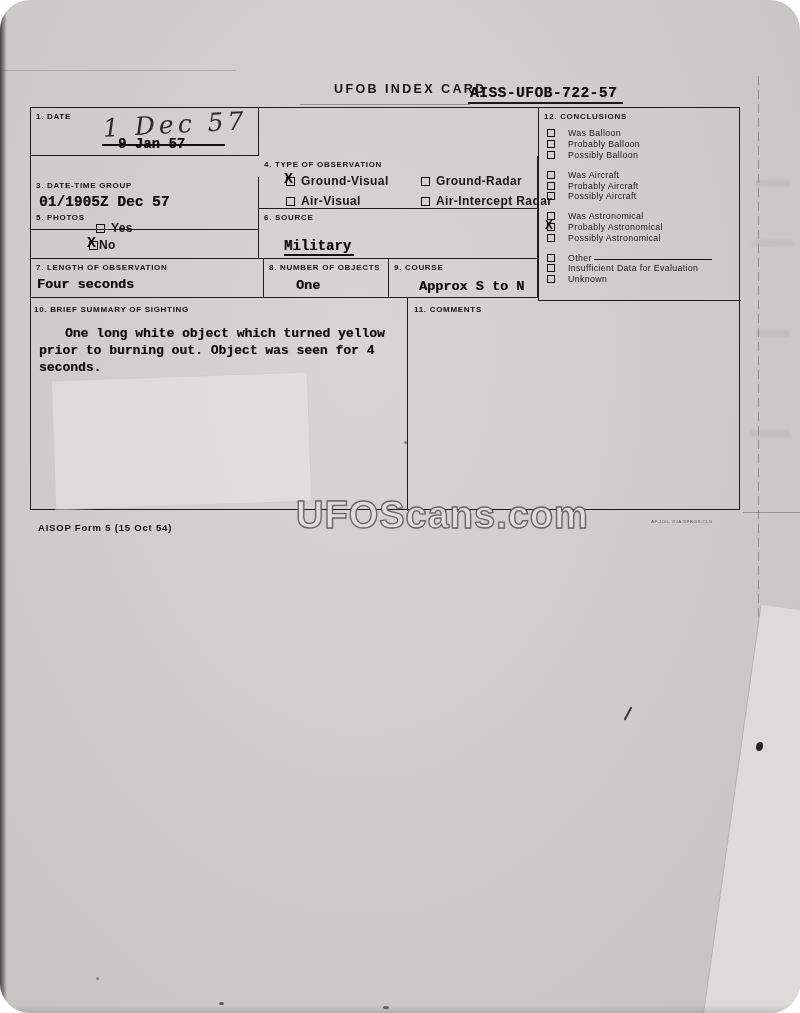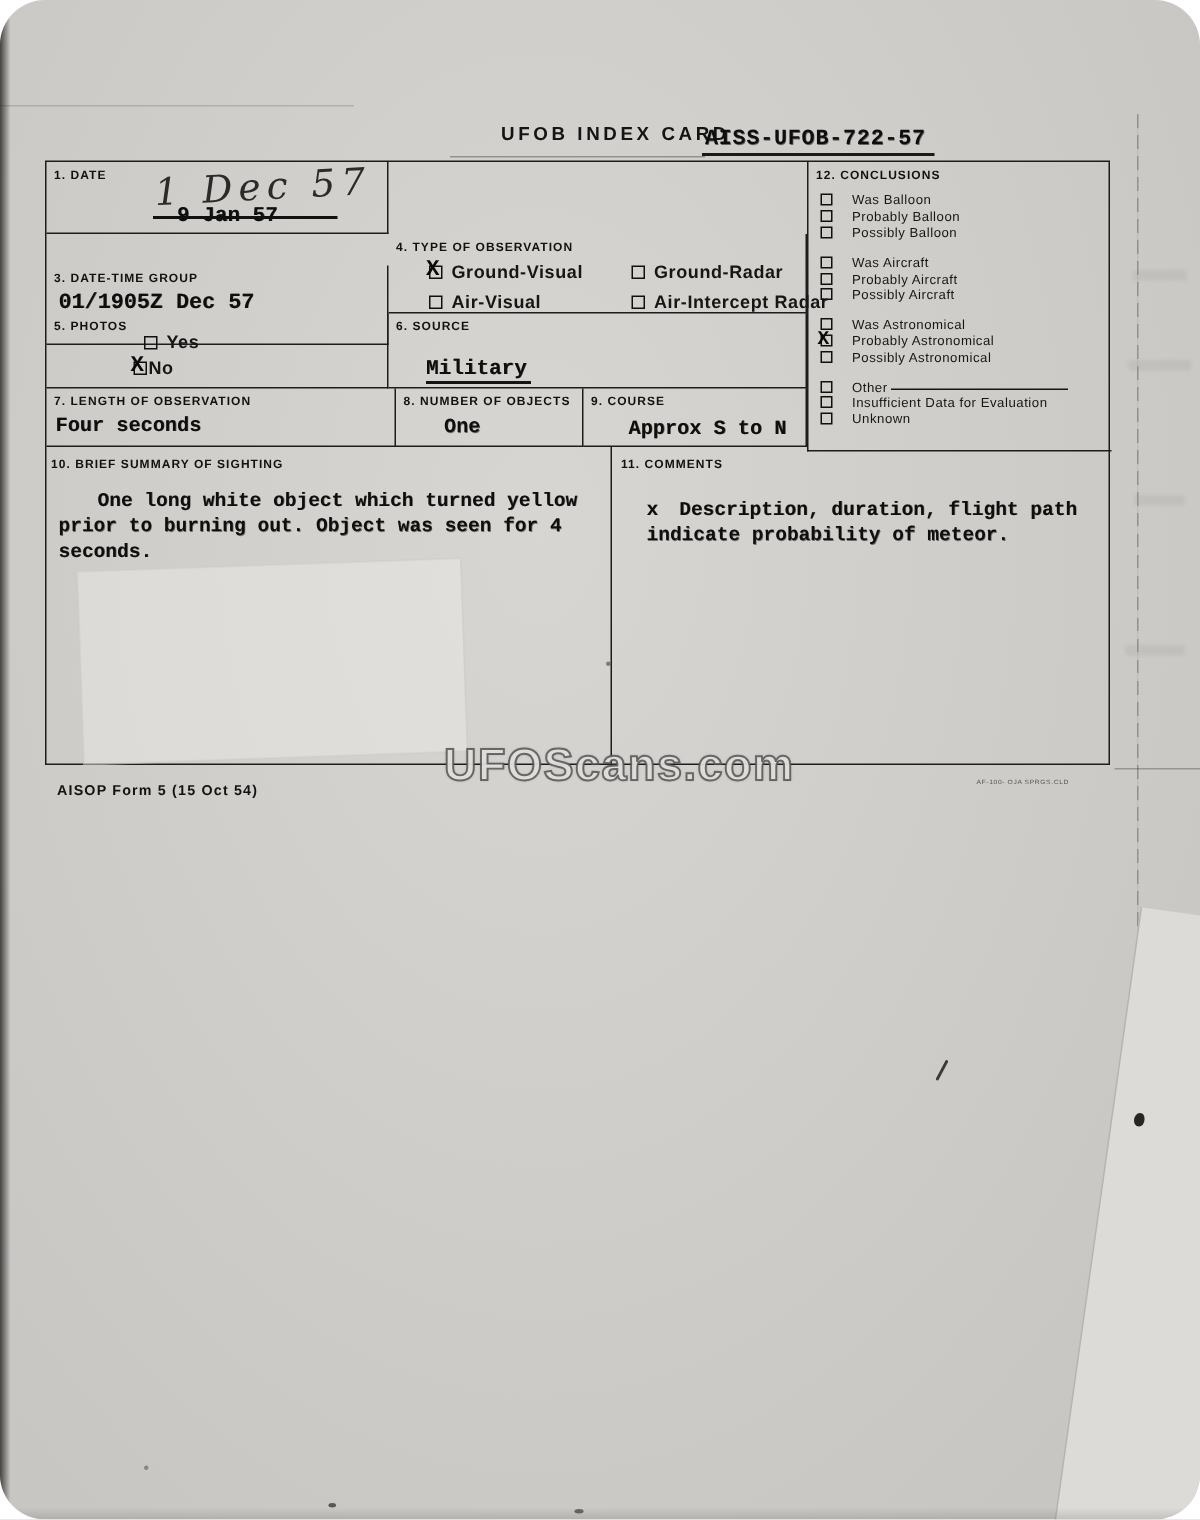--- a/index.html
+++ b/index.html
@@ -68,21 +68,21 @@
 
   
   .light-patch{position:absolute;left:22px;top:78px;width:255px;height:128px;background:rgba(236,234,230,0.5);
     border:1px solid rgba(120,118,114,0.15);transform:rotate(-2deg);filter:blur(0.4px);}
 
   
   .form-id{position:absolute;left:38px;top:522px;font-size:9.5px;font-weight:bold;letter-spacing:0.8px;color:#121212;}
   .imprint{position:absolute;left:651px;top:519px;font-size:4.5px;letter-spacing:0.4px;color:#555;transform:scaleY(0.9);}
 
   
-  .watermark{position:absolute;left:296px;top:494px;font-size:30px;font-weight:bold;letter-spacing:1px;
+  .watermark{position:absolute;left:296px;top:494px;font-size:38px;font-weight:bold;letter-spacing:1px;
     color:rgba(229,227,223,0.92);-webkit-text-stroke:1.3px rgba(85,85,85,0.85);
     text-shadow:0 0 2px rgba(60,60,60,0.4);z-index:5;white-space:nowrap;}
 </style>
 </head>
 <body>
 
 <div class="paper">
 
   <div class="edge-strip"></div>
   <div class="hairline-top"></div>
@@ -217,23 +217,20 @@
     </div>
 
     <div class="cell br" style="left:0;top:190px;width:377px;height:213px;">
       <div class="flabel" style="left:3px;top:7px;">10. BRIEF SUMMARY OF SIGHTING</div>
       <div class="light-patch"></div>
       <div class="bodytext" style="left:8px;top:27px;width:364px;text-indent:26px;white-space:normal;">One long white object which turned yellow prior to burning out.  Object was seen for 4 seconds.</div>
     </div>
 
     <div class="cell" style="left:377px;top:190px;width:333px;height:213px;">
       <div class="flabel" style="left:6px;top:7px;">11. COMMENTS</div>
-      <div class="bodytext" style="left:23px;top:33px;width:300px;white-space:normal;">
-        <span class="typed" style="margin-right:14px;">x</span><span>Description, duration, flight path indicate probability of meteor.</span>
-      </div>
     </div>
   </div>
 
   <div class="watermark">UFOScans.com</div>
 
   <div class="form-id">AISOP Form 5  (15 Oct 54)</div>
   <div class="imprint">AF-100- OJA SPRGS.CLD</div>
 
 </div>
 

